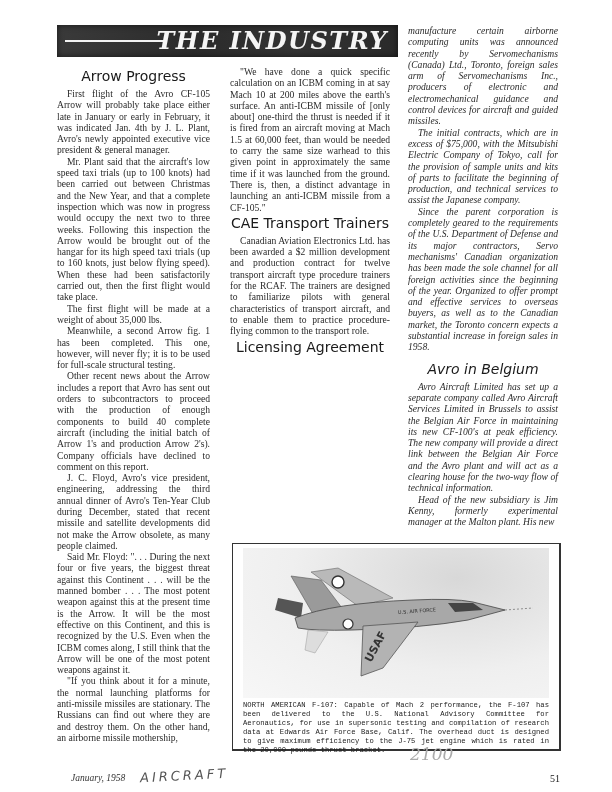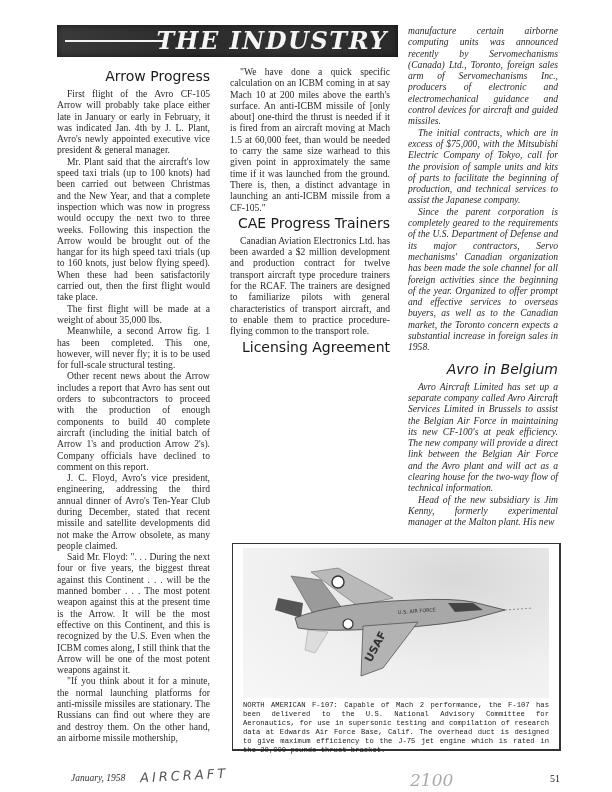--- a/index.html
+++ b/index.html
@@ -8,35 +8,35 @@
   .banner { position:absolute; left:57px; top:25px; width:333px; height:32px;
             background:linear-gradient(90deg,#3a3a3a,#2b2b2b 40%,#333 70%,#2a2a2a);
             box-shadow: inset 0 0 6px rgba(0,0,0,0.6); padding-left: 8px; }
   .banner .rule { position:absolute; left:8px; top:15px; width:102px; height:2px; background:#f2f2f2; }
   .banner .title { position:absolute; right:10px; top:1px; color:#f5f5f5;
             font-family:"DejaVu Serif", serif; font-weight:bold; font-style:italic;
             font-size:24px; letter-spacing:1.5px; line-height:30px; }
   .col { position:absolute; font-size:9.6px; line-height:11.3px; text-align:justify; }
   .col p { margin:0; text-indent:10px; }
   .col h2 { margin:2px 0 3px 0; font-family:"DejaVu Sans", sans-serif; font-weight:normal;
-            font-size:14px; line-height:17px; color:#1a1a1a; text-indent:0; text-align:right; }
+            font-size:14px; line-height:17px; color:#1a1a1a; text-indent:0; text-align:center; }
   #col1 { left:57px; top:66px; width:153px; }
   #col2 { left:230px; top:66px; width:160px; }
   #col3 { left:408px; top:25px; width:150px;font-style:italic; }
   .figure { position:absolute; left:232px; top:543px; width:326px; height:205px;
             border:1.5px solid #333; border-right-width:2px; border-bottom-width:2px; background:#fff; }
   .photo { position:absolute; left:10px; top:4px; width:306px; height:150px;
            background:radial-gradient(ellipse at 70% 20%, #d8d8d8, #efefef 55%, #f7f7f7); overflow:hidden; }
   .caption { position:absolute; left:10px; top:157px; width:306px;
              font-family:Liberation Mono, monospace; font-size:7.2px; line-height:9px; color:#222; text-align:justify; }
   .caption .lead { text-transform:uppercase; }
   .footer-left { position:absolute; left:71px; top:773px; font-style:italic; font-size:9.5px; color:#333; }
   .handwriting { position:absolute; left:140px; top:768px; font-family:"DejaVu Sans", sans-serif;
                  font-style:italic; font-size:13px; letter-spacing:3px; color:#555; transform:rotate(-3deg); }
-  .handwriting2 { position:absolute; left:410px; top:770px; font-family:"DejaVu Serif", serif;
+  .handwriting2 { position:absolute; left:410px; top:744px; font-family:"DejaVu Serif", serif;
                   font-style:italic; font-size:17px; color:#aaa; }
   .page-num { position:absolute; left:550px; top:773px; font-size:10px; color:#222; }
 </style>
 </head>
 <body>
 
 <div class="banner">
   <div class="rule"></div>
   <div class="title">THE INDUSTRY</div>
 </div>
@@ -48,21 +48,21 @@
   <p>The first flight will be made at a weight of about 35,000 lbs.</p>
   <p>Meanwhile, a second Arrow fig. 1 has been completed. This one, however, will never fly; it is to be used for full-scale structural testing.</p>
   <p>Other recent news about the Arrow includes a report that Avro has sent out orders to subcontractors to proceed with the production of enough components to build 40 complete aircraft (including the initial batch of Arrow 1's and production Arrow 2's). Company officials have declined to comment on this report.</p>
   <p>J. C. Floyd, Avro's vice president, engineering, addressing the third annual dinner of Avro's Ten-Year Club during December, stated that recent missile and satellite developments did not make the Arrow obsolete, as many people claimed.</p>
   <p>Said Mr. Floyd: ". . . During the next four or five years, the biggest threat against this Continent . . . will be the manned bomber . . . The most potent weapon against this at the present time is the Arrow. It will be the most effective on this Continent, and this is recognized by the U.S. Even when the ICBM comes along, I still think that the Arrow will be one of the most potent weapons against it.</p>
   <p>"If you think about it for a minute, the normal launching platforms for anti-missile missiles are stationary. The Russians can find out where they are and destroy them.  On the other hand, an airborne missile mothership,</p>
 </div>
 
 <div class="col" id="col2">
   <p>"We have done a quick specific calculation on an ICBM coming in at say Mach 10 at 200 miles above the earth's surface. An anti-ICBM missile of [only about] one-third the thrust is needed if it is fired from an aircraft moving at Mach 1.5 at 60,000 feet, than would be needed to carry the same size warhead to this given point in approximately the same time if it was launched from the ground. There is, then, a distinct advantage in launching an anti-ICBM missile from a CF-105."</p>
-  <h2>CAE Progress Trainers</h2>
+  <h2>CAE Transport Trainers</h2>
   <p>Canadian Aviation Electronics Ltd. has been awarded a $2 million development and production contract for twelve transport aircraft type procedure trainers for the RCAF. The trainers are designed to familiarize pilots with general characteristics of transport aircraft, and to enable them to practice procedure-flying common to the transport role.</p>
   <h2>Licensing Agreement</h2>
 </div>
 
 <div class="col" id="col3">
   <p style="text-indent:0">manufacture certain airborne computing units was announced recently by Servomechanisms (Canada) Ltd., Toronto, foreign sales arm of Servomechanisms Inc., producers of electronic and electromechanical guidance and control devices for aircraft and guided missiles.</p>
   <p>The initial contracts, which are in excess of $75,000, with the Mitsubishi Electric Company of Tokyo, call for the provision of sample units and kits of parts to facilitate the beginning of production, and technical services to assist the Japanese company.</p>
   <p>Since the parent corporation is completely geared to the requirements of the U.S. Department of Defense and its major contractors, Servo mechanisms' Canadian organization has been made the sole channel for all foreign activities since the beginning of the year. Organized to offer prompt and effective services to overseas buyers, as well as to the Canadian market, the Toronto concern expects a substantial increase in foreign sales in 1958.</p>
   <h2 style="margin-top:8px">Avro in Belgium</h2>
   <p>Avro Aircraft Limited has set up a separate company called Avro Aircraft Services Limited in Brussels to assist the Belgian Air Force in maintaining its new CF-100's at peak efficiency. The new company will provide a direct link between the Belgian Air Force and the Avro plant and will act as a clearing house for the two-way flow of technical information.</p>

